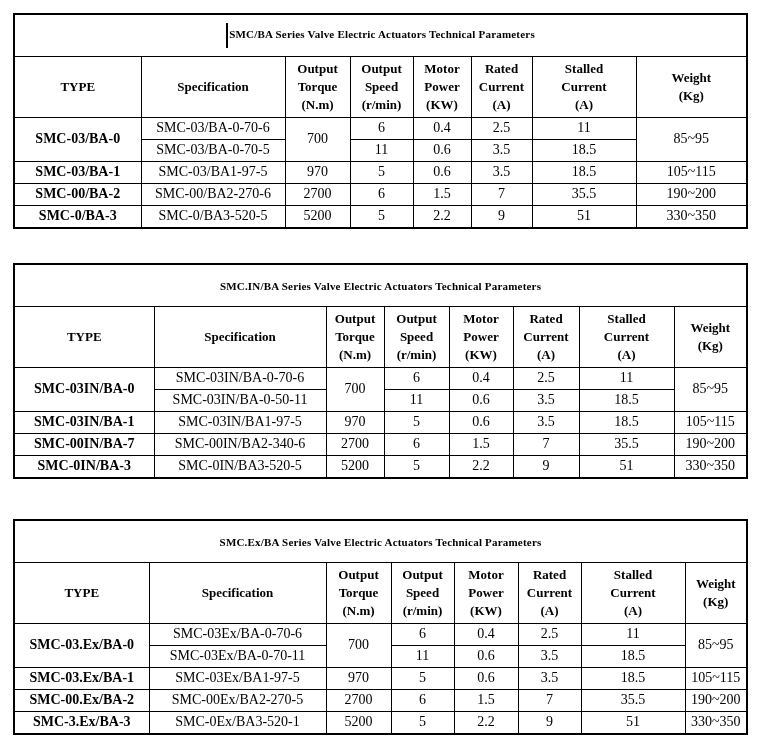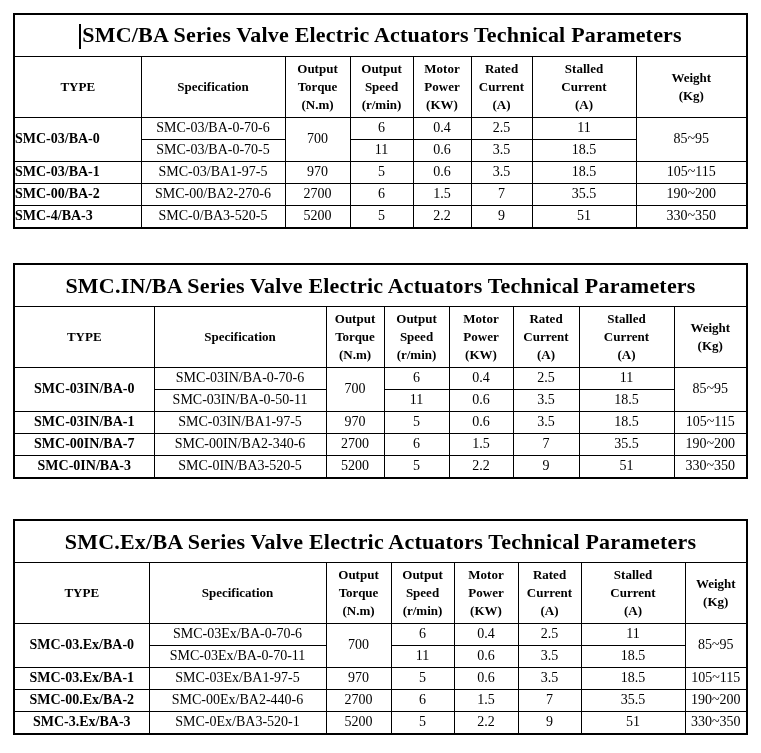--- a/index.html
+++ b/index.html
@@ -31,21 +31,21 @@
   }
   table.params td, table.params th {
     border: 1px solid #000000;
     padding: 0;
     overflow: hidden;
     text-align: center;
     vertical-align: middle;
   }
   .title-cell {
     height: 41px;
-    font-size: 22px;
+    font-size: 11px;
     font-weight: bold;
     letter-spacing: 0.2px;
   }
   .cursor {
     display: none;
     width: 2px;
     height: 25px;
     background: #000000;
     vertical-align: middle;
     margin-right: 1px;
@@ -65,21 +65,21 @@
   }
   td.type {
     font-weight: bold;
   }
   td.spec {
     text-align: left;
     padding-left: 6px;
   }
   
   .t0 td.type {
-    text-align: left;
+    text-align: center;
   }
   
   .t0 .c0{width:127px}.t0 .c1{width:144px}.t0 .c2{width:65px}.t0 .c3{width:63px}
   .t0 .c4{width:58px}.t0 .c5{width:61px}.t0 .c6{width:104px}.t0 .c7{width:111px}
   .t1 .c0{width:140px}.t1 .c1{width:172px}.t1 .c2{width:58px}.t1 .c3{width:65px}
   .t1 .c4{width:64px}.t1 .c5{width:66px}.t1 .c6{width:95px}.t1 .c7{width:73px}
   .t2 .c0{width:135px}.t2 .c1{width:177px}.t2 .c2{width:65px}.t2 .c3{width:63px}
   .t2 .c4{width:64px}.t2 .c5{width:63px}.t2 .c6{width:104px}.t2 .c7{width:62px}
 </style>
 </head>
@@ -154,21 +154,21 @@
           <td class="type">SMC-00/BA-2</td>
           <td class="spec">SMC-00/BA2-270-6</td>
           <td>2700</td>
           <td>6</td>
           <td>1.5</td>
           <td>7</td>
           <td>35.5</td>
           <td>190~200</td>
         </tr>
         <tr class="data-row">
-          <td class="type">SMC-4/BA-3</td>
+          <td class="type">SMC-0/BA-3</td>
           <td class="spec">SMC-0/BA3-520-5</td>
           <td>5200</td>
           <td>5</td>
           <td>2.2</td>
           <td>9</td>
           <td>51</td>
           <td>330~350</td>
         </tr>
       </tbody>
     </table>
@@ -321,21 +321,21 @@
           <td class="spec">SMC-03Ex/BA1-97-5</td>
           <td>970</td>
           <td>5</td>
           <td>0.6</td>
           <td>3.5</td>
           <td>18.5</td>
           <td>105~115</td>
         </tr>
         <tr class="data-row">
           <td class="type">SMC-00.Ex/BA-2</td>
-          <td class="spec">SMC-00Ex/BA2-440-6</td>
+          <td class="spec">SMC-00Ex/BA2-270-5</td>
           <td>2700</td>
           <td>6</td>
           <td>1.5</td>
           <td>7</td>
           <td>35.5</td>
           <td>190~200</td>
         </tr>
         <tr class="data-row">
           <td class="type">SMC-3.Ex/BA-3</td>
           <td class="spec">SMC-0Ex/BA3-520-1</td>

